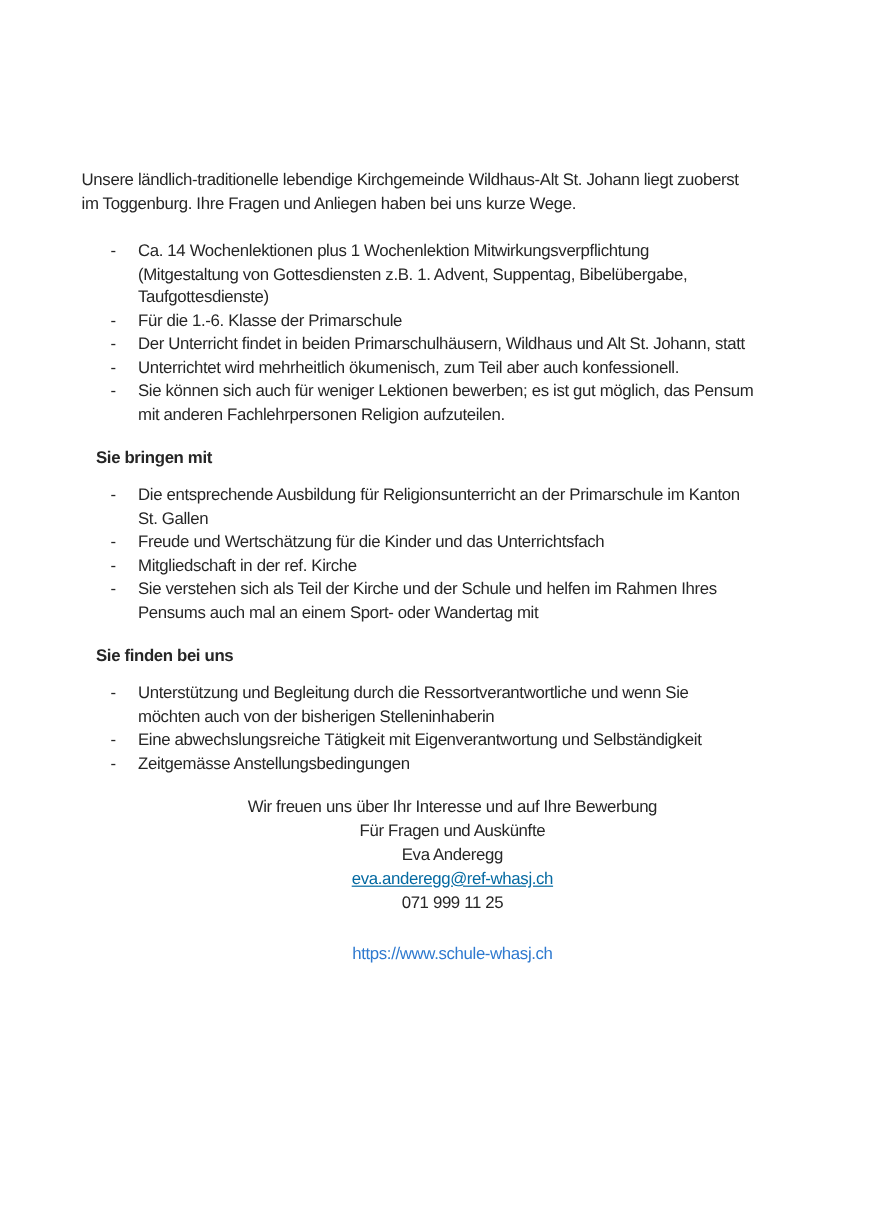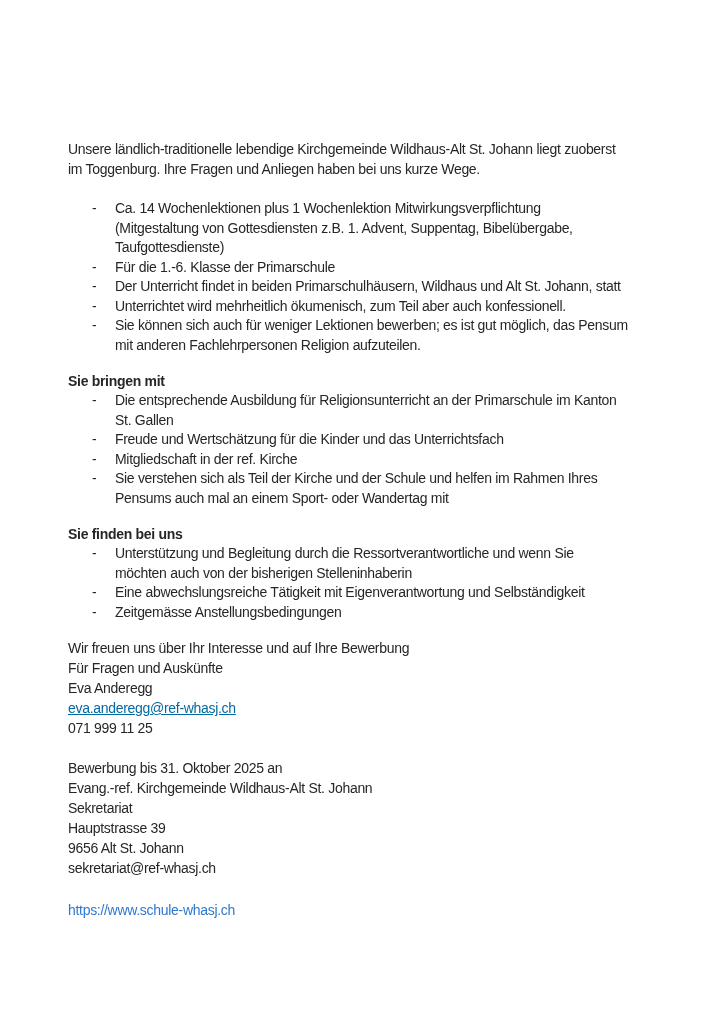--- a/index.html
+++ b/index.html
@@ -28,26 +28,26 @@
 
   
   .content {
     position: absolute; left: 68px; top: 139px; width: 618px;
     font-size: 14px; line-height: 20px;
     letter-spacing: -0.3px;
   }
   .prewrap { white-space: pre-line; }
   .para { margin: 0 0 20px 0; }
   .para.vacancy { margin-bottom: 6px; }
-  .heading { margin: 0; font-weight: 700; }
+  .heading { margin: 12px; font-weight: 700; }
   .list { list-style: none; margin: 0 0 16px 0; padding: 0 0 0 24px; }
   .li { display: flex; line-height: 19.5px; }
   .marker { flex: none; width: 23px; }
   .li-text { flex: 1 1 auto; }
-  .block { margin-top: 20px; }
+  .block { margin-top: 20px; text-align: center; }
   .block.contact { margin-top: 16px; }
   .block.links { margin-top: 22px; }
   .block > div { min-height: 20px; }
 
   a.email-link {
     color: #0369a1; text-decoration: underline; cursor: pointer;
   }
   a.site-link {
     color: #2e79cf; text-decoration: none; cursor: pointer;
   }
@@ -131,27 +131,19 @@
     </ul>
 
     <div class="block contact">
       <div>Wir freuen uns über Ihr Interesse und auf Ihre Bewerbung</div>
       <div>Für Fragen und Auskünfte</div>
       <div>Eva Anderegg</div>
       <div><a class="email-link" href="#">eva.anderegg@ref-whasj.ch</a></div>
       <div>071 999 11 25</div>
     </div>
 
-    <div class="block">
-      <div>Bewerbung bis 31. Oktober 2025 an</div>
-      <div>Evang.-ref. Kirchgemeinde Wildhaus-Alt St. Johann</div>
-      <div>Sekretariat</div>
-      <div>Hauptstrasse 39</div>
-      <div>9656 Alt St. Johann</div>
-      <div>sekretariat@ref-whasj.ch</div>
-    </div>
 
     <div class="block links">
       <div><a class="site-link" href="#">https://www.schule-whasj.ch</a></div>
     </div>
 
   </main>
 </div>
 
 </body></html>

